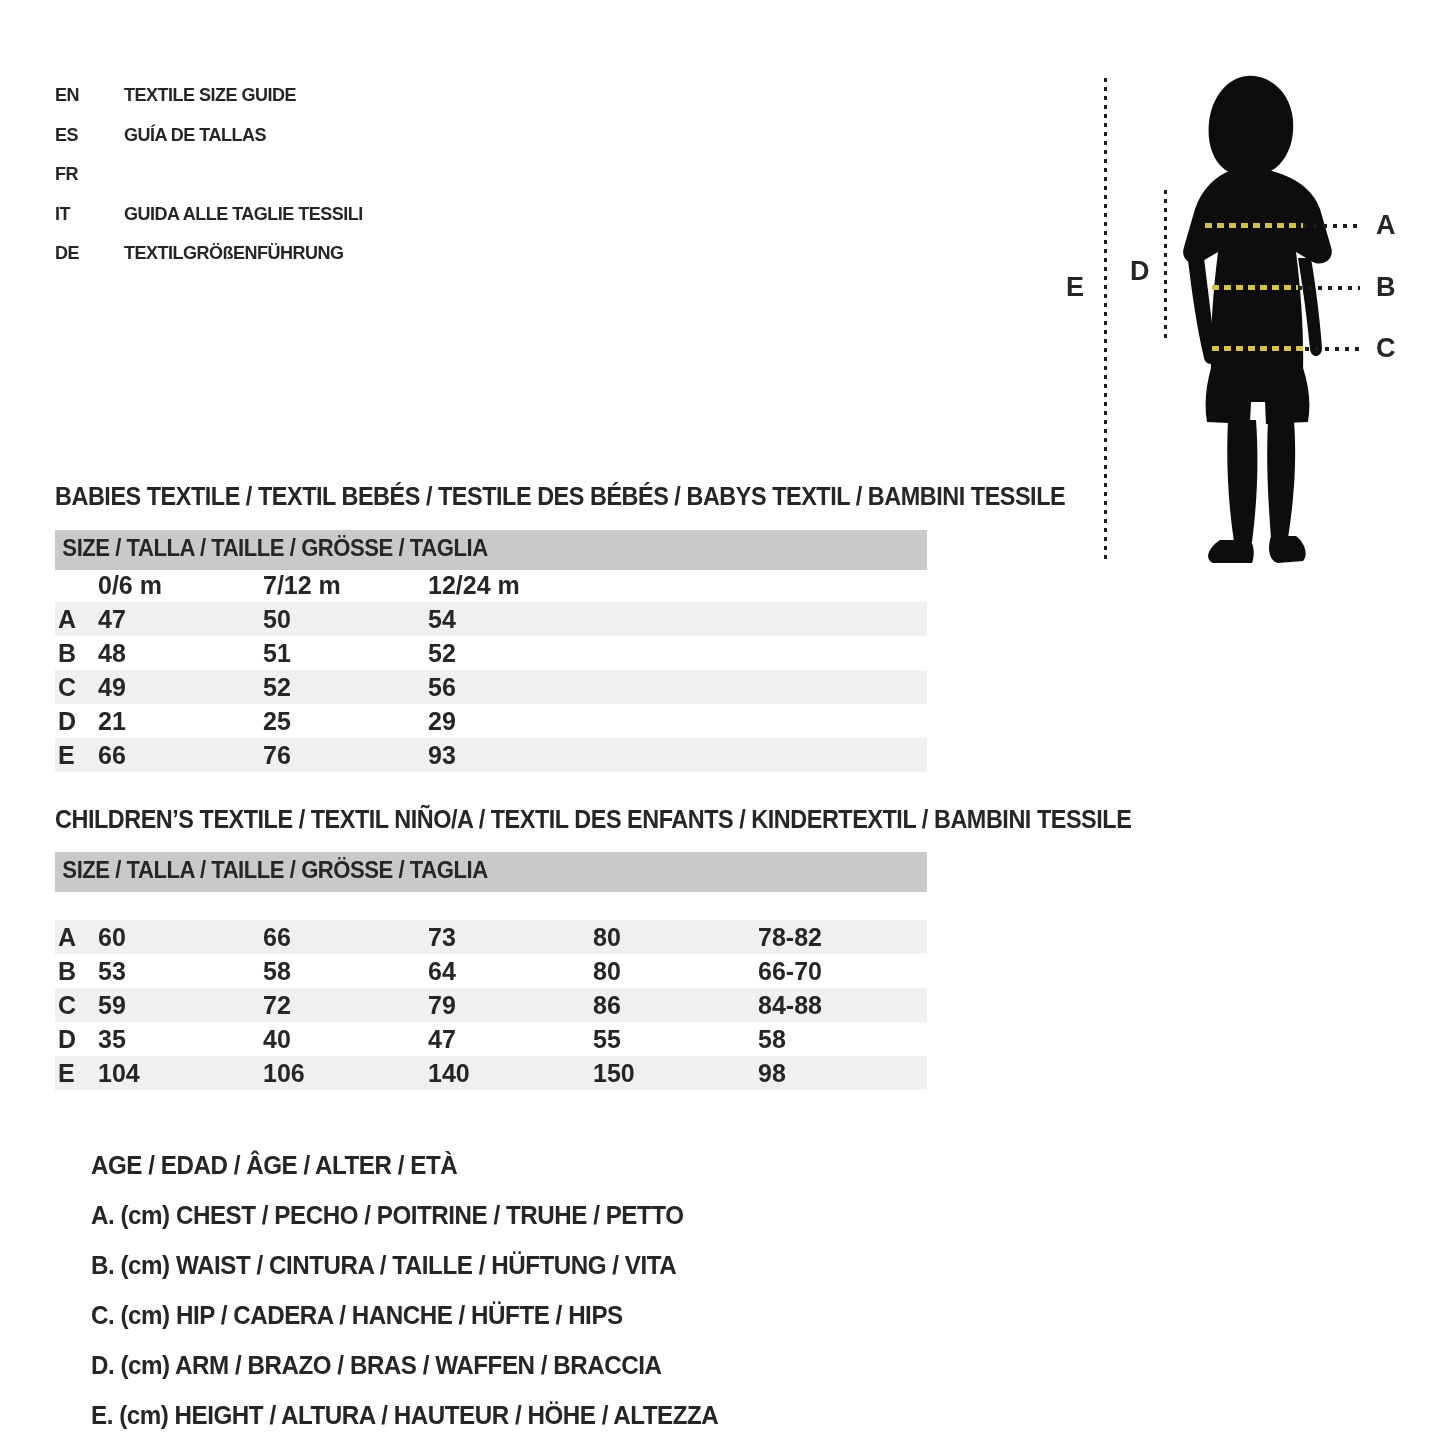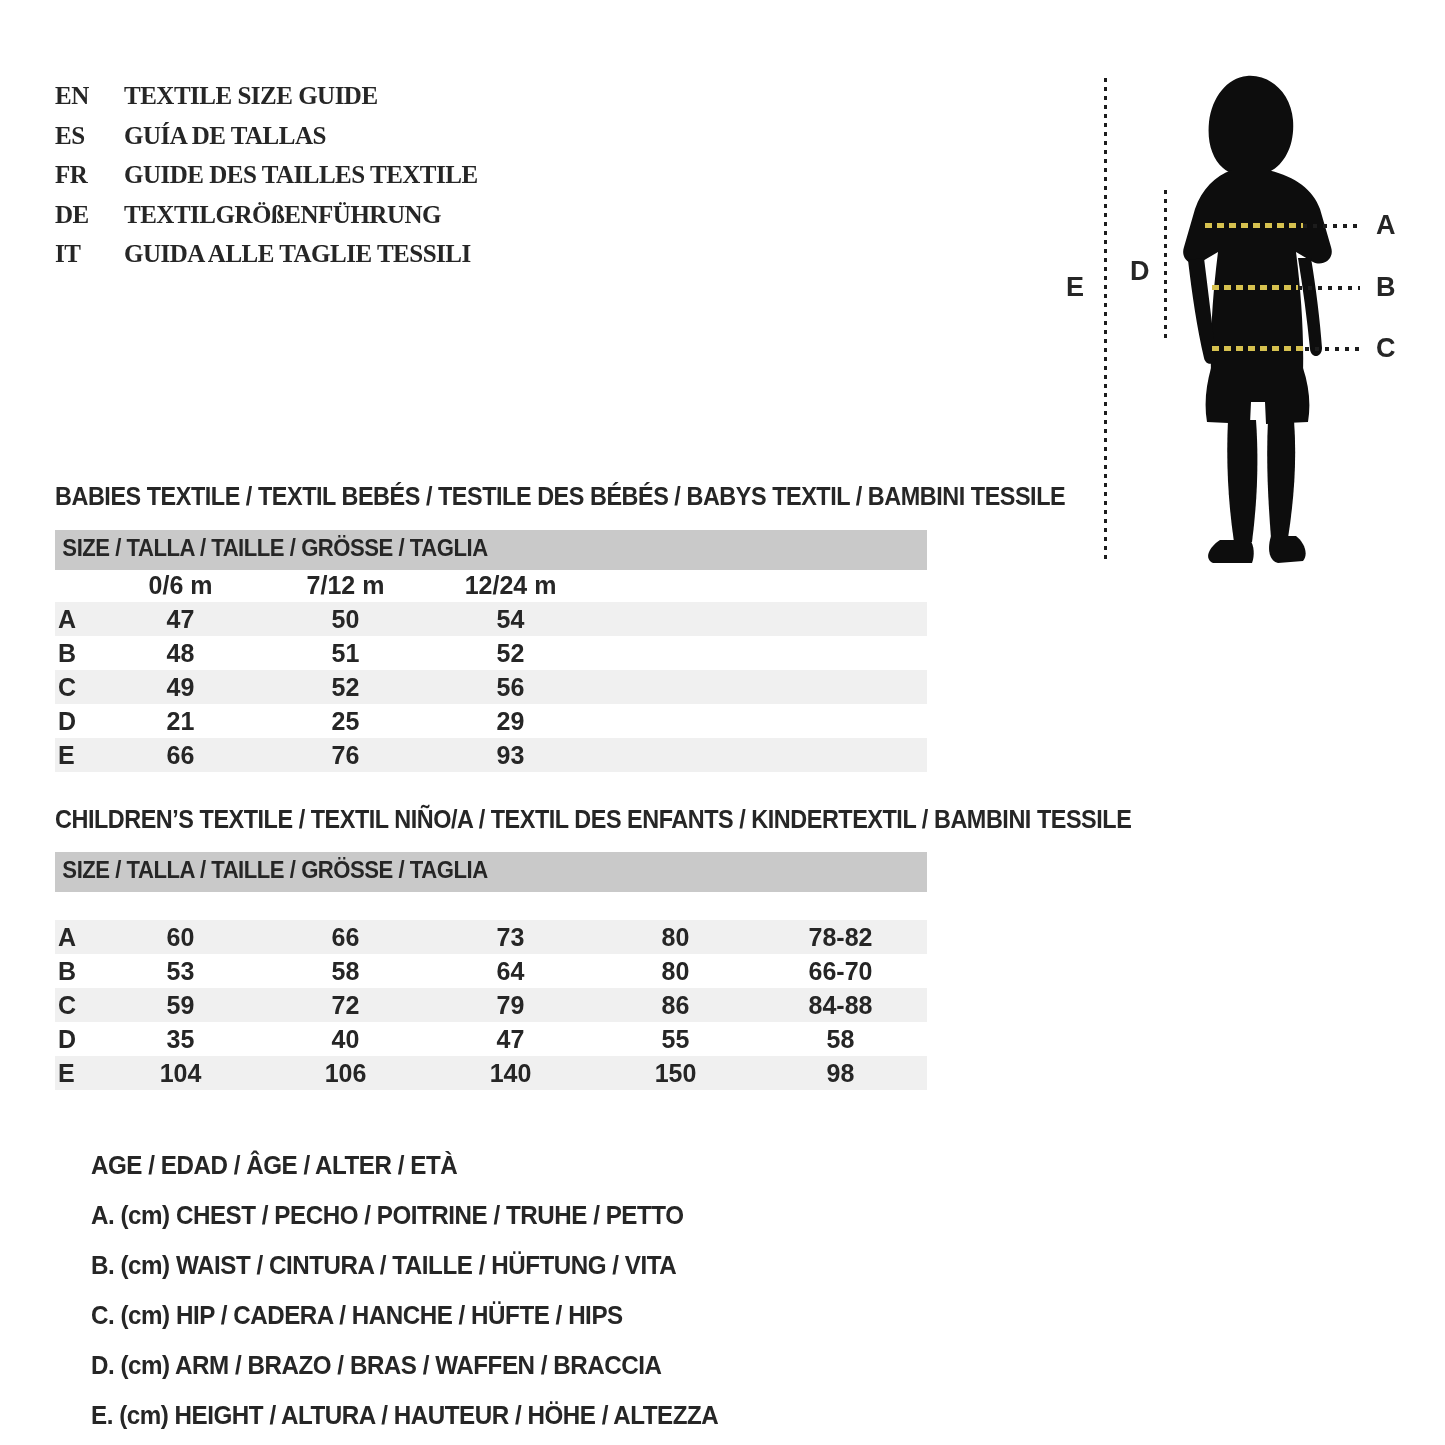--- a/index.html
+++ b/index.html
@@ -1,39 +1,39 @@
 <!DOCTYPE html>
 <html><head>
 <meta charset="utf-8">
 <style>
   html,body{margin:0;padding:0;background:#ffffff;}
   .canvas{position:relative;width:1445px;height:1445px;background:#ffffff;color:#262626;
           font-family:"Liberation Sans",sans-serif;font-weight:bold;overflow:hidden;}
   .abs{position:absolute;}
 
   
-  .lang-block{left:55px;top:76px;font-size:25px;letter-spacing:-0.5px;line-height:39.5px;font-family:Liberation Serif, serif;}
+  .lang-block{left:55px;top:76px;font-size:18px;letter-spacing:-0.5px;line-height:39.5px;}
   .lang-row{display:flex;}
   .lang-code{width:69px;}
   .lang-title{white-space:nowrap;}
 
   
   .sec-title{font-size:26px;letter-spacing:-0.5px;white-space:nowrap;
              transform:scaleX(0.90);transform-origin:0 50%;}
 
   
   .size-bar{left:55px;width:872px;height:40px;background:#c9c9c9;}
   .size-bar .bar-text{display:inline-block;font-size:24px;line-height:36px;padding-left:8px;
              letter-spacing:-0.5px;white-space:nowrap;transform:scaleX(0.92);transform-origin:0 50%;}
 
   
   .t-row{left:55px;width:872px;height:34px;display:flex;font-size:25px;line-height:34px;}
   .t-hrow{height:30px;line-height:30px;}
   .t-label{width:40px;padding-left:3px;}
-  .t-cell{width:165px;text-align:center;}
+  .t-cell{width:165px;text-align:left;}
   .stripe{background:#f0f0f0;}
 
   
   .legend-block{left:55px;top:1140px;font-size:26px;line-height:50px;letter-spacing:-0.5px;margin-left:36px;}
   .legend-line{white-space:nowrap;transform:scaleX(0.93);transform-origin:0 50%;}
 
   
   .vline{position:absolute;width:3px;
          background:repeating-linear-gradient(to bottom,#1c1c1c 0 4px,transparent 4px 9px);}
   .meas-yellow{position:absolute;height:5px;
@@ -52,29 +52,28 @@
     <div class="lang-row">
       <span class="lang-code">EN</span>
       <span class="lang-title">TEXTILE SIZE GUIDE</span>
     </div>
     <div class="lang-row">
       <span class="lang-code">ES</span>
       <span class="lang-title">GUÍA DE TALLAS</span>
     </div>
     <div class="lang-row">
       <span class="lang-code">FR</span>
-      <span class="lang-title">GUIDE DES TAILLES TEXTILE</span>
+    </div>
+    <div class="lang-row">
+      <span class="lang-code">IT</span>
+      <span class="lang-title">GUIDA ALLE TAGLIE TESSILI</span>
     </div>
     <div class="lang-row">
       <span class="lang-code">DE</span>
       <span class="lang-title">TEXTILGRÖßENFÜHRUNG</span>
-    </div>
-    <div class="lang-row">
-      <span class="lang-code">IT</span>
-      <span class="lang-title">GUIDA ALLE TAGLIE TESSILI</span>
     </div>
   </div>
 
   <div class="vline" style="left:1104px;top:78px;height:485px;"></div>
   <div class="diag-label" style="left:1066px;top:272px;">E</div>
   <div class="vline" style="left:1164px;top:190px;height:152px;"></div>
   <div class="diag-label" style="left:1130px;top:256px;">D</div>
 
   <svg class="fig-svg" viewBox="0 0 175 500">
     <g fill="#0d0d0d">

